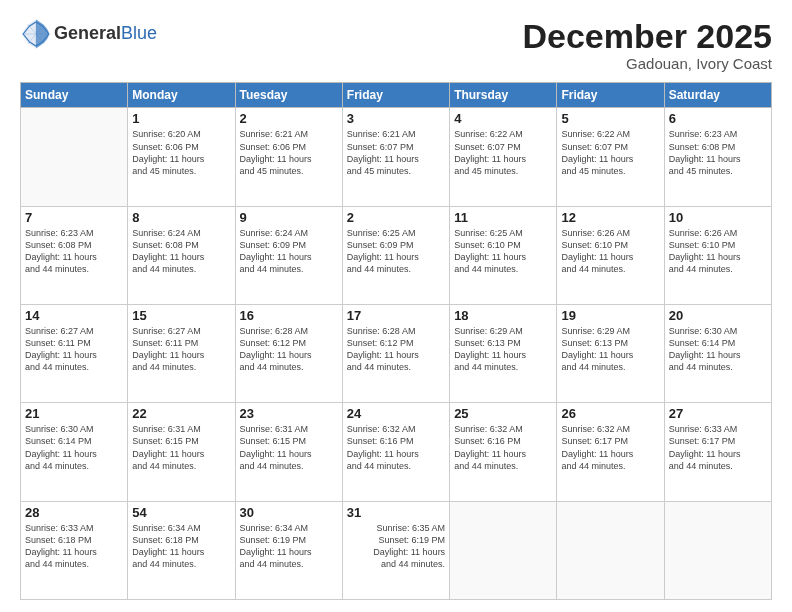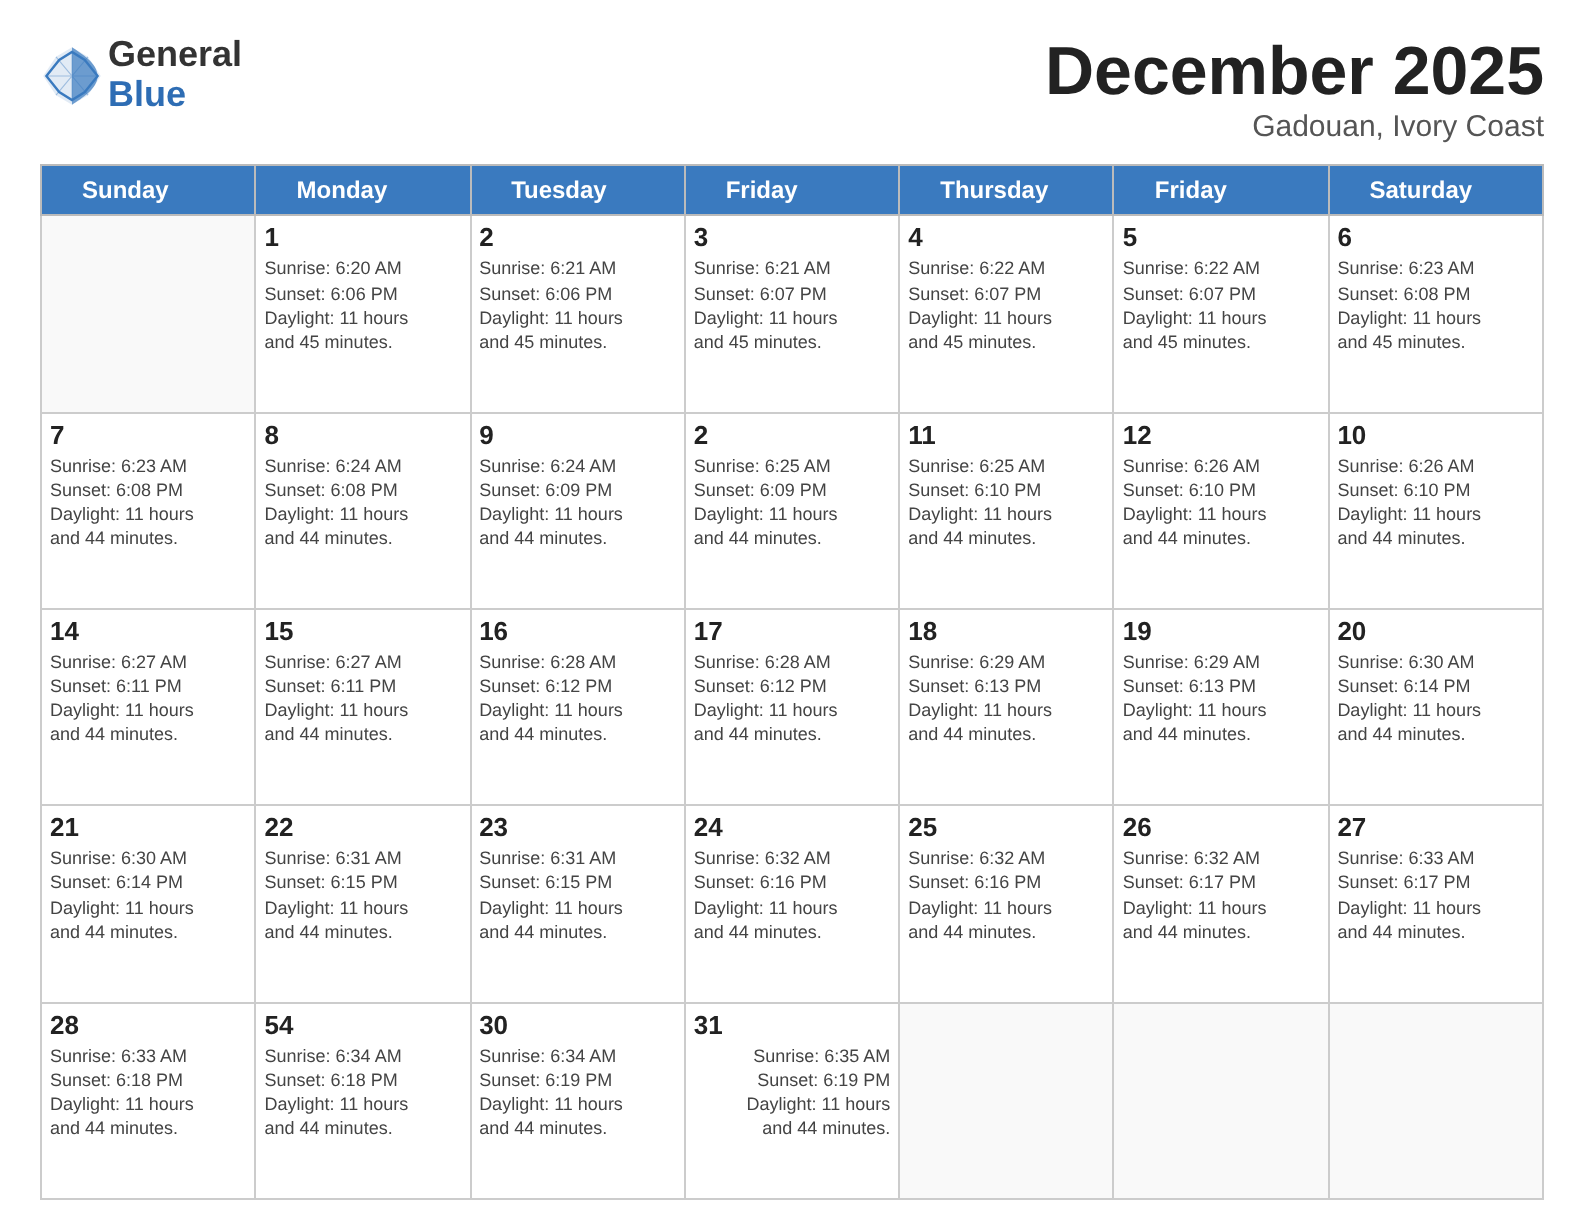--- a/index.html
+++ b/index.html
@@ -23,31 +23,31 @@
       align-items: flex-start;
       margin-bottom: 10px;
     }
     .logo {
       display: flex;
       align-items: center;
       gap: 0px;
     }
     .logo-text {
       display: flex;
-      flex-direction: column;
+      flex-direction: row;
       line-height: 1.1;
     }
     .logo-general {
       font-size: 18px;
       font-weight: bold;
       color: #333;
     }
     .logo-blue {
       font-size: 18px;
-      font-weight: bold;
+      font-weight: normal;
       color: #2e6db4;
     }
     .logo-icon {
       width: 32px;
       height: 32px;
       margin-right: 2px;
     }
     .title-block {
       text-align: right;
     }
@@ -66,21 +66,21 @@
       flex: 1;
       border-collapse: collapse;
       width: 100%;
       table-layout: fixed;
     }
     .calendar th {
       background: #3a7abf;
       color: #fff;
       font-size: 12px;
       font-weight: bold;
-      padding: 5px 20px;
+      padding: 5px 4px;
       text-align: left;
       border: 1px solid #bbb;
     }
     .calendar td {
       vertical-align: top;
       border: 1px solid #ccc;
       padding: 3px 4px;
       font-size: 9.5px;
       color: #333;
       height: 82px;

